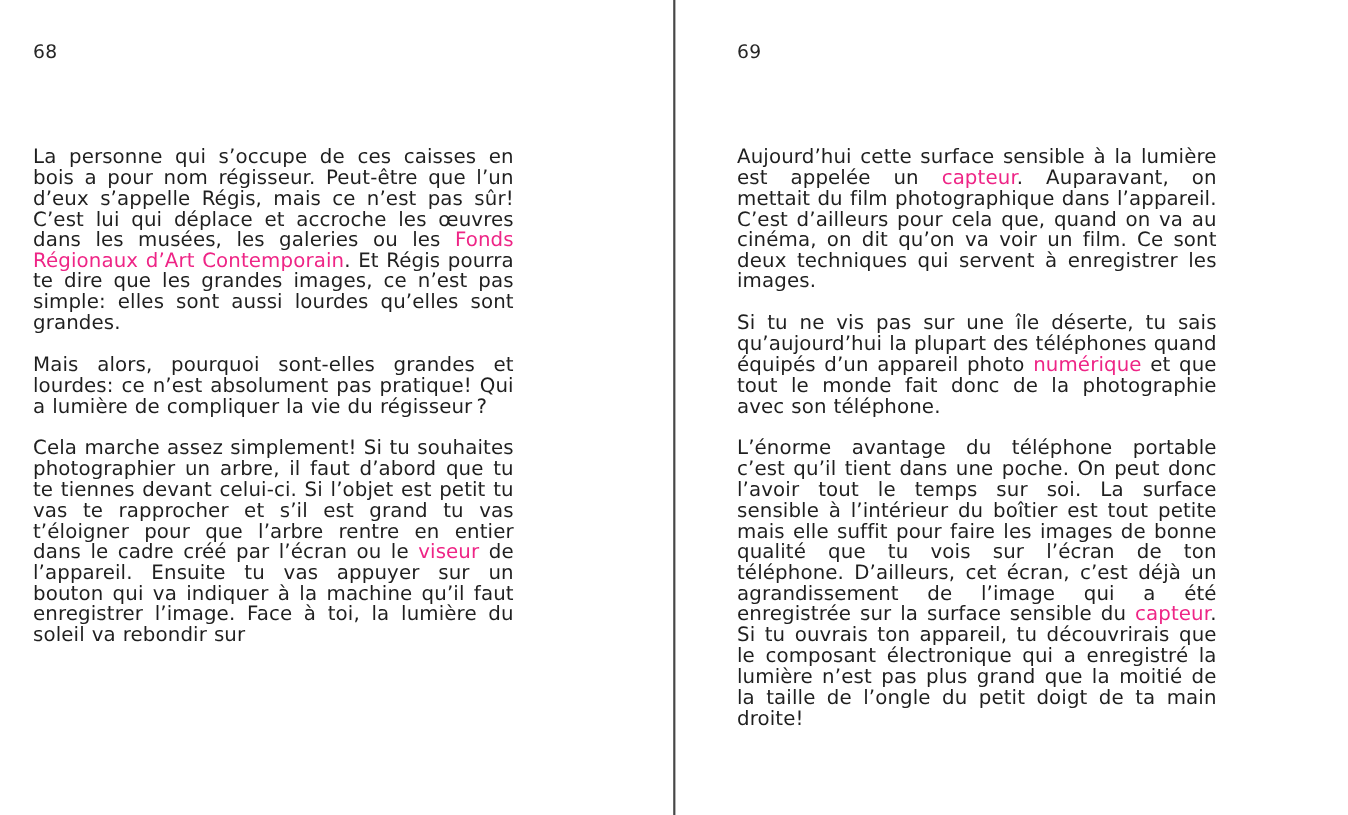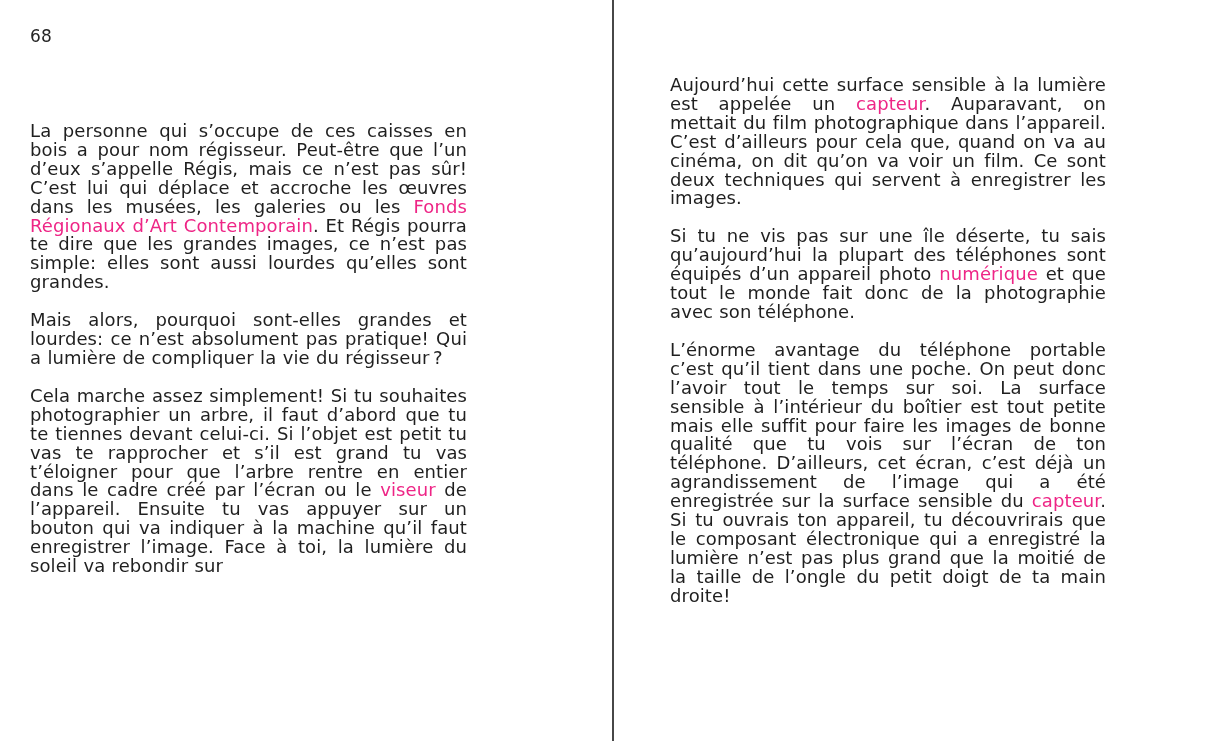--- a/index.html
+++ b/index.html
@@ -15,21 +15,21 @@
     font-family:"DejaVu Sans","Liberation Sans",sans-serif;
     color:var(--text);
     -webkit-font-smoothing:antialiased;
   }
   .spread{
     position:relative;
     width:1225px;height:741px;
     overflow:hidden;
     background:var(--bg);
   }
-  .page{position:absolute;top:0;}
+  .page{position:absolute;top:12px;}
   .page-left{left:30px;width:437px;}
   .page-right{left:670px;width:436px;}
   .page-number{
     margin-top:26px;
     font-size:17px;
     line-height:20px;
     letter-spacing:0.3px;
     color:#262626;
   }
   .text-block{
@@ -62,20 +62,21 @@
     <div class="text-block">
         <p class="para"><span>La personne qui s’occupe de ces caisses en bois a pour nom régisseur. Peut-être que l’un d’eux s’appelle Régis, mais ce n’est pas sûr! C’est lui qui déplace et accroche les œuvres dans les musées, les galeries ou les </span><span class="hl">Fonds Régionaux d’Art Contemporain</span><span>. Et Régis pourra te dire que les grandes images, ce n’est pas simple: elles sont aussi lourdes qu’elles sont grandes.</span></p>
         <p class="para"><span>Mais alors, pourquoi sont-elles grandes et lourdes: ce n’est absolument pas pratique! Qui a lumière de compliquer la vie du régisseur ?</span></p>
         <p class="para"><span>Cela marche assez simplement! Si tu souhaites photographier un arbre, il faut d’abord que tu te tiennes devant celui-ci. Si l’objet est petit tu vas te rapprocher et s’il est grand tu vas t’éloigner pour que l’arbre rentre en entier dans le cadre créé par l’écran ou le </span><span class="hl">viseur</span><span> de l’appareil. Ensuite tu vas appuyer sur un bouton qui va indiquer à la machine qu’il faut enregistrer l’image. Face à toi, la lumière du soleil va rebondir sur</span></p>
       </div>
   </section>
 
   <div class="divider"></div>
 
   <section class="page page-right" lang="fr">
+    <div class="page-number">69</div>
     <div class="text-block">
         <p class="para"><span>Aujourd’hui cette surface sensible à la lumière est appelée un </span><span class="hl">capteur</span><span>. Auparavant, on mettait du film photographique dans l’appareil. C’est d’ailleurs pour cela que, quand on va au cinéma, on dit qu’on va voir un film. Ce sont deux techniques qui servent à enregistrer les images.</span></p>
-        <p class="para"><span>Si tu ne vis pas sur une île déserte, tu sais qu’aujourd’hui la plupart des téléphones sont équipés d’un appareil photo </span><span class="hl">numérique</span><span> et que tout le monde fait donc de la photographie avec son téléphone.</span></p>
+        <p class="para"><span>Si tu ne vis pas sur une île déserte, tu sais qu’aujourd’hui la plupart des téléphones quand équipés d’un appareil photo </span><span class="hl">numérique</span><span> et que tout le monde fait donc de la photographie avec son téléphone.</span></p>
         <p class="para"><span>L’énorme avantage du téléphone portable c’est qu’il tient dans une poche. On peut donc l’avoir tout le temps sur soi. La surface sensible à l’intérieur du boîtier est tout petite mais elle suffit pour faire les images de bonne qualité que tu vois sur l’écran de ton téléphone. D’ailleurs, cet écran, c’est déjà un agrandissement de l’image qui a été enregistrée sur la surface sensible du </span><span class="hl">capteur</span><span>. Si tu ouvrais ton appareil, tu découvrirais que le composant électronique qui a enregistré la lumière n’est pas plus grand que la moitié de la taille de l’ongle du petit doigt de ta main droite!</span></p>
       </div>
   </section>
 
 </div>
 
 </body></html>

